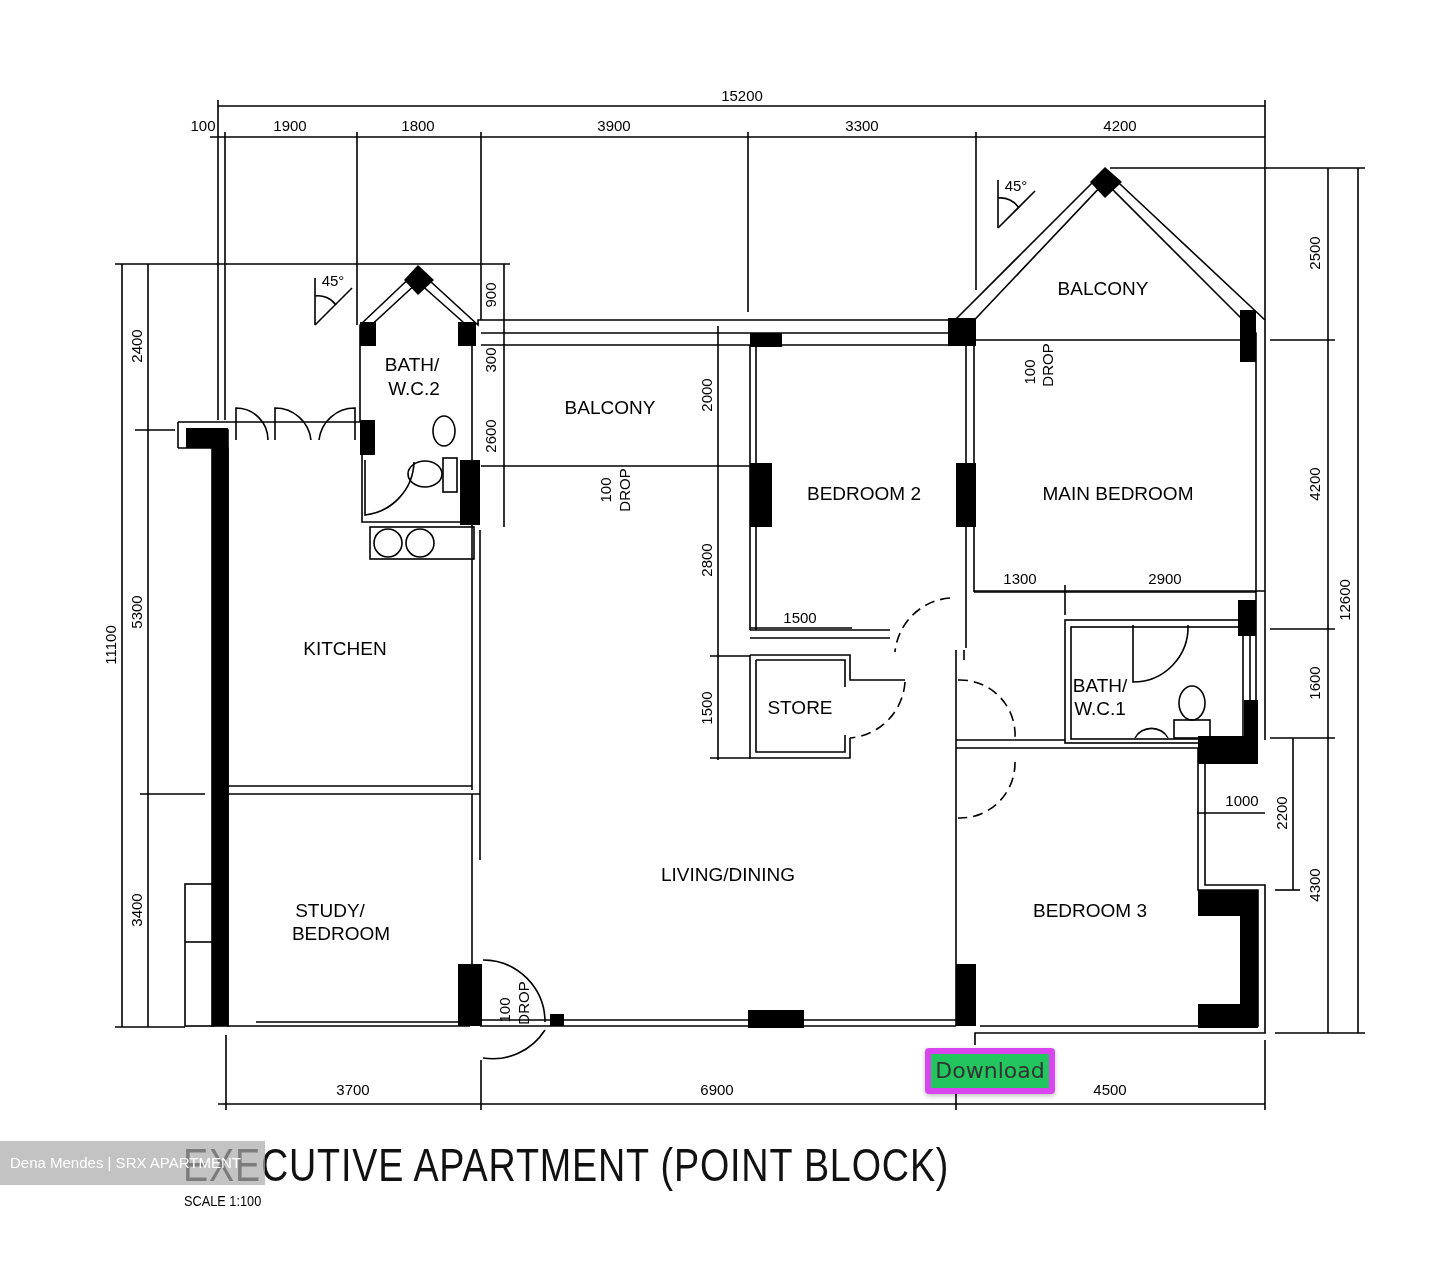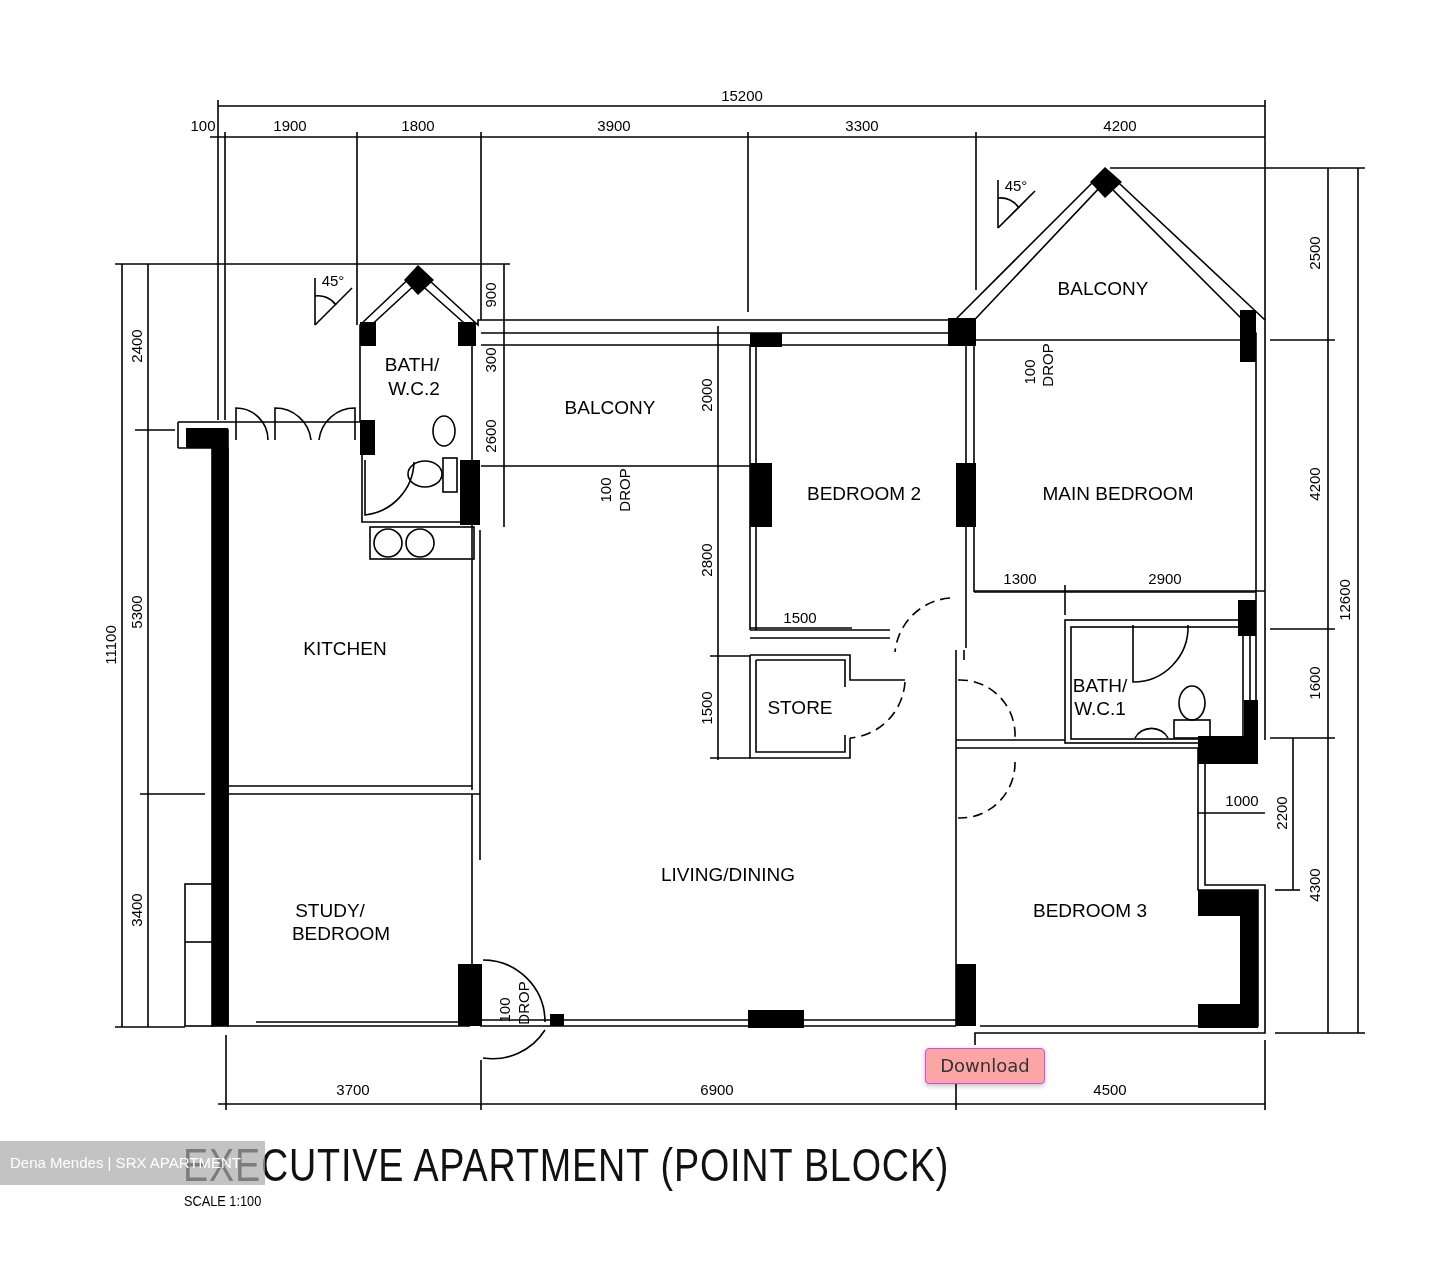--- a/index.html
+++ b/index.html
@@ -3,21 +3,21 @@
 <meta charset="utf-8">
 <style>
   html, body { margin:0; padding:0; background:#ffffff; }
   body { width:1440px; height:1285px; position:relative; overflow:hidden; font-family:"Liberation Sans", sans-serif; }
   #plan { position:absolute; left:0; top:0; width:1440px; height:1285px; }
   .dim { font-family:"Liberation Sans Narrow","Liberation Sans", sans-serif; font-size:15px; fill:#000; }
   .room { font-family:"Liberation Sans", sans-serif; font-size:19px; fill:#000; transform-box:fill-box; }
   .title-text { position:absolute; left:183px; top:1138px; font-family:"Liberation Sans", sans-serif; font-size:46px; font-weight:300; letter-spacing:1px; color:#111; transform:scaleX(0.82); transform-origin:left top; white-space:nowrap; }
   .scale-text { position:absolute; left:184px; top:1192px; font-family:"Liberation Sans", sans-serif; font-size:15px; color:#000; transform:scaleX(0.85); transform-origin:left top; white-space:nowrap; }
   .watermark { position:absolute; left:0; top:1141px; width:265px; height:44px; background:rgba(170,170,170,0.7); color:#fff; font-size:15px; line-height:44px; padding-left:10px; box-sizing:border-box; white-space:nowrap; overflow:visible; }
-  .download-btn { position:absolute; left:925px; top:1048px; width:118px; height:34px; background:#fca5a5; border:1px solid #d946ef; border-radius:4px; box-shadow:0 2px 5px rgba(0,0,0,0.25); font-family:"DejaVu Sans", sans-serif; font-size:18px; color:#333; text-align:center; line-height:34px; cursor:pointer; }
+  .download-btn { position:absolute; left:925px; top:1048px; width:118px; height:34px; background:#22c55e; border:6px solid #d946ef; border-radius:4px; box-shadow:0 2px 5px rgba(0,0,0,0.25); font-family:"DejaVu Sans", sans-serif; font-size:22px; color:#333; text-align:center; line-height:34px; cursor:pointer; }
 </style>
 </head>
 <body>
 
 <svg id="plan" viewBox="0 0 1440 1285" xmlns="http://www.w3.org/2000/svg">
   <g stroke="#000" stroke-width="1.6" fill="none">
 
     <line x1="218" y1="106" x2="1265" y2="106"></line>
     <line x1="210" y1="137" x2="1265" y2="137"></line>
     <line x1="218" y1="100" x2="218" y2="420"></line>

